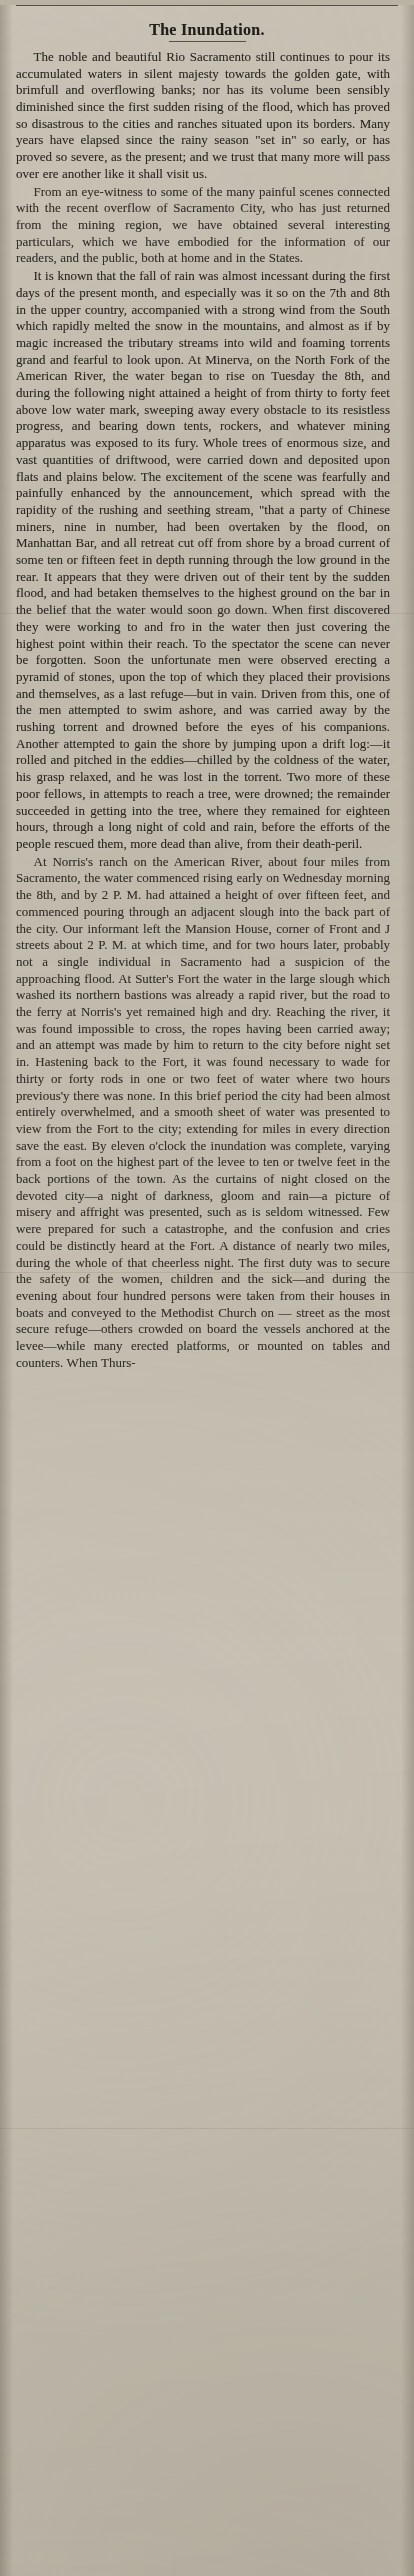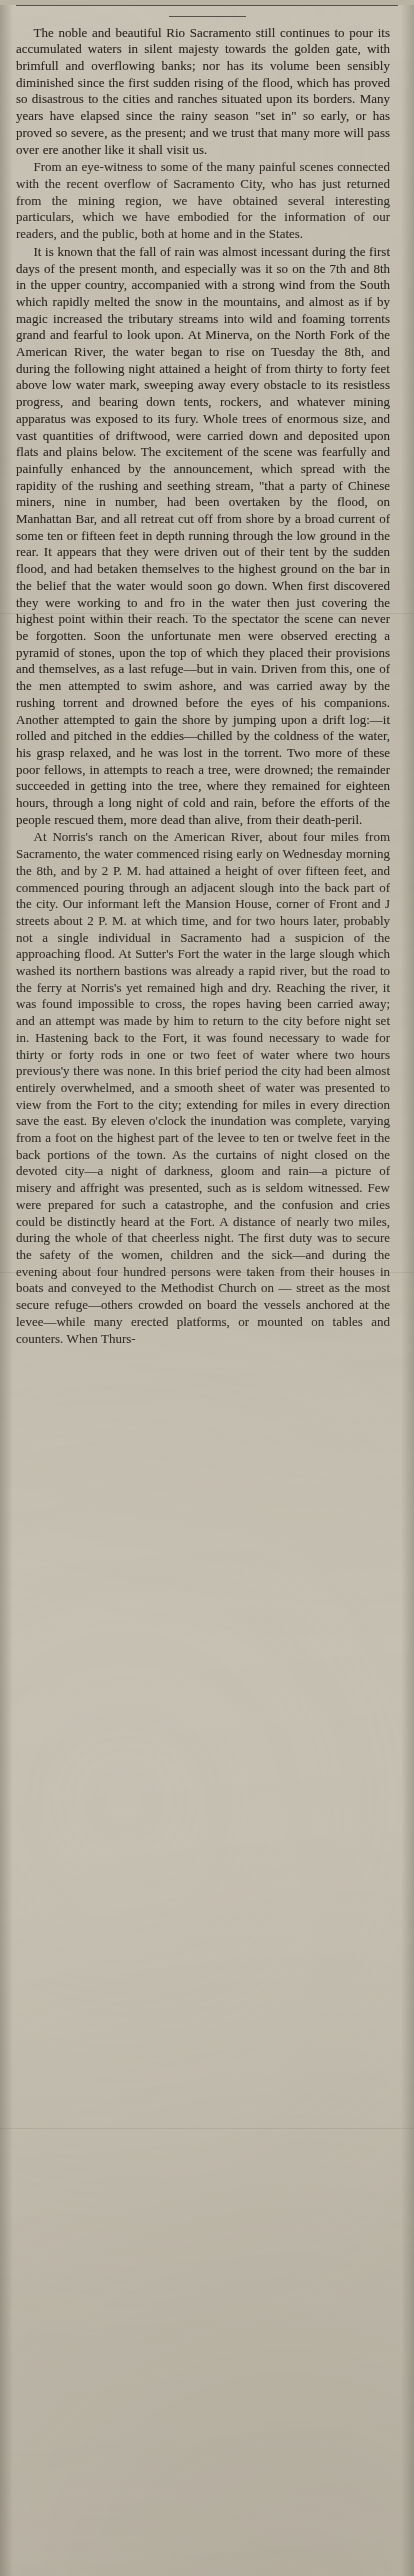--- a/index.html
+++ b/index.html
@@ -102,20 +102,21 @@
 <body>
 
 <div class="page">
   <div class="paper-noise"></div>
   <div class="edge-shadow edge-left"></div>
   <div class="edge-shadow edge-right"></div>
 
   <div class="rule-top"></div>
 
   <div class="column">
+    <h1 class="headline">The Inundation.</h1>
     <div class="headline-rule"></div>
 
     <p class="body indent ink-fade-a">The noble and beautiful Rio Sacramento still continues to pour its accumulated waters in silent majesty towards the golden gate, with brimfull and overflowing banks; nor has its volume been sensibly diminished since the first sudden rising of the flood, which has proved so disastrous to the cities and ranches situated upon its borders. Many years have elapsed since the rainy season "set in" so early, or has proved so severe, as the present; and we trust that many more will pass over ere another like it shall visit us.</p>
     <p class="body indent ink-fade-b">From an eye-witness to some of the many painful scenes connected with the recent overflow of Sacramento City, who has just returned from the mining region, we have obtained several interesting particulars, which we have embodied for the information of our readers, and the public, both at home and in the States.</p>
     <p class="body indent ink-fade-a">It is known that the fall of rain was almost incessant during the first days of the present month, and especially was it so on the 7th and 8th in the upper country, accompanied with a strong wind from the South which rapidly melted the snow in the mountains, and almost as if by magic increased the tributary streams into wild and foaming torrents grand and fearful to look upon. At Minerva, on the North Fork of the American River, the water began to rise on Tuesday the 8th, and during the following night attained a height of from thirty to forty feet above low water mark, sweeping away every obstacle to its resistless progress, and bearing down tents, rockers, and whatever mining apparatus was exposed to its fury. Whole trees of enormous size, and vast quantities of driftwood, were carried down and deposited upon flats and plains below. The excitement of the scene was fearfully and painfully enhanced by the announcement, which spread with the rapidity of the rushing and seething stream, "that a party of Chinese miners, nine in number, had been overtaken by the flood, on Manhattan Bar, and all retreat cut off from shore by a broad current of some ten or fifteen feet in depth running through the low ground in the rear. It appears that they were driven out of their tent by the sudden flood, and had betaken themselves to the highest ground on the bar in the belief that the water would soon go down. When first discovered they were working to and fro in the water then just covering the highest point within their reach. To the spectator the scene can never be forgotten. Soon the unfortunate men were observed erecting a pyramid of stones, upon the top of which they placed their provisions and themselves, as a last refuge—but in vain. Driven from this, one of the men attempted to swim ashore, and was carried away by the rushing torrent and drowned before the eyes of his companions. Another attempted to gain the shore by jumping upon a drift log:—it rolled and pitched in the eddies—chilled by the coldness of the water, his grasp relaxed, and he was lost in the torrent. Two more of these poor fellows, in attempts to reach a tree, were drowned; the remainder succeeded in getting into the tree, where they remained for eighteen hours, through a long night of cold and rain, before the efforts of the people rescued them, more dead than alive, from their death-peril.</p>
     <p class="body indent ink-fade-b">At Norris's ranch on the American River, about four miles from Sacramento, the water commenced rising early on Wednesday morning the 8th, and by 2 P. M. had attained a height of over fifteen feet, and commenced pouring through an adjacent slough into the back part of the city. Our informant left the Mansion House, corner of Front and J streets about 2 P. M. at which time, and for two hours later, probably not a single individual in Sacramento had a suspicion of the approaching flood. At Sutter's Fort the water in the large slough which washed its northern bastions was already a rapid river, but the road to the ferry at Norris's yet remained high and dry. Reaching the river, it was found impossible to cross, the ropes having been carried away; and an attempt was made by him to return to the city before night set in. Hastening back to the Fort, it was found necessary to wade for thirty or forty rods in one or two feet of water where two hours previous'y there was none. In this brief period the city had been almost entirely overwhelmed, and a smooth sheet of water was presented to view from the Fort to the city; extending for miles in every direction save the east. By eleven o'clock the inundation was complete, varying from a foot on the highest part of the levee to ten or twelve feet in the back portions of the town. As the curtains of night closed on the devoted city—a night of darkness, gloom and rain—a picture of misery and affright was presented, such as is seldom witnessed. Few were prepared for such a catastrophe, and the confusion and cries could be distinctly heard at the Fort. A distance of nearly two miles, during the whole of that cheerless night. The first duty was to secure the safety of the women, children and the sick—and during the evening about four hundred persons were taken from their houses in boats and conveyed to the Methodist Church on — street as the most secure refuge—others crowded on board the vessels anchored at the levee—while many erected platforms, or mounted on tables and counters. When Thurs-</p>
   </div>
 
   <div class="band" style="top: 608px;"></div>
   <div class="band" style="top: 1267px;"></div>

